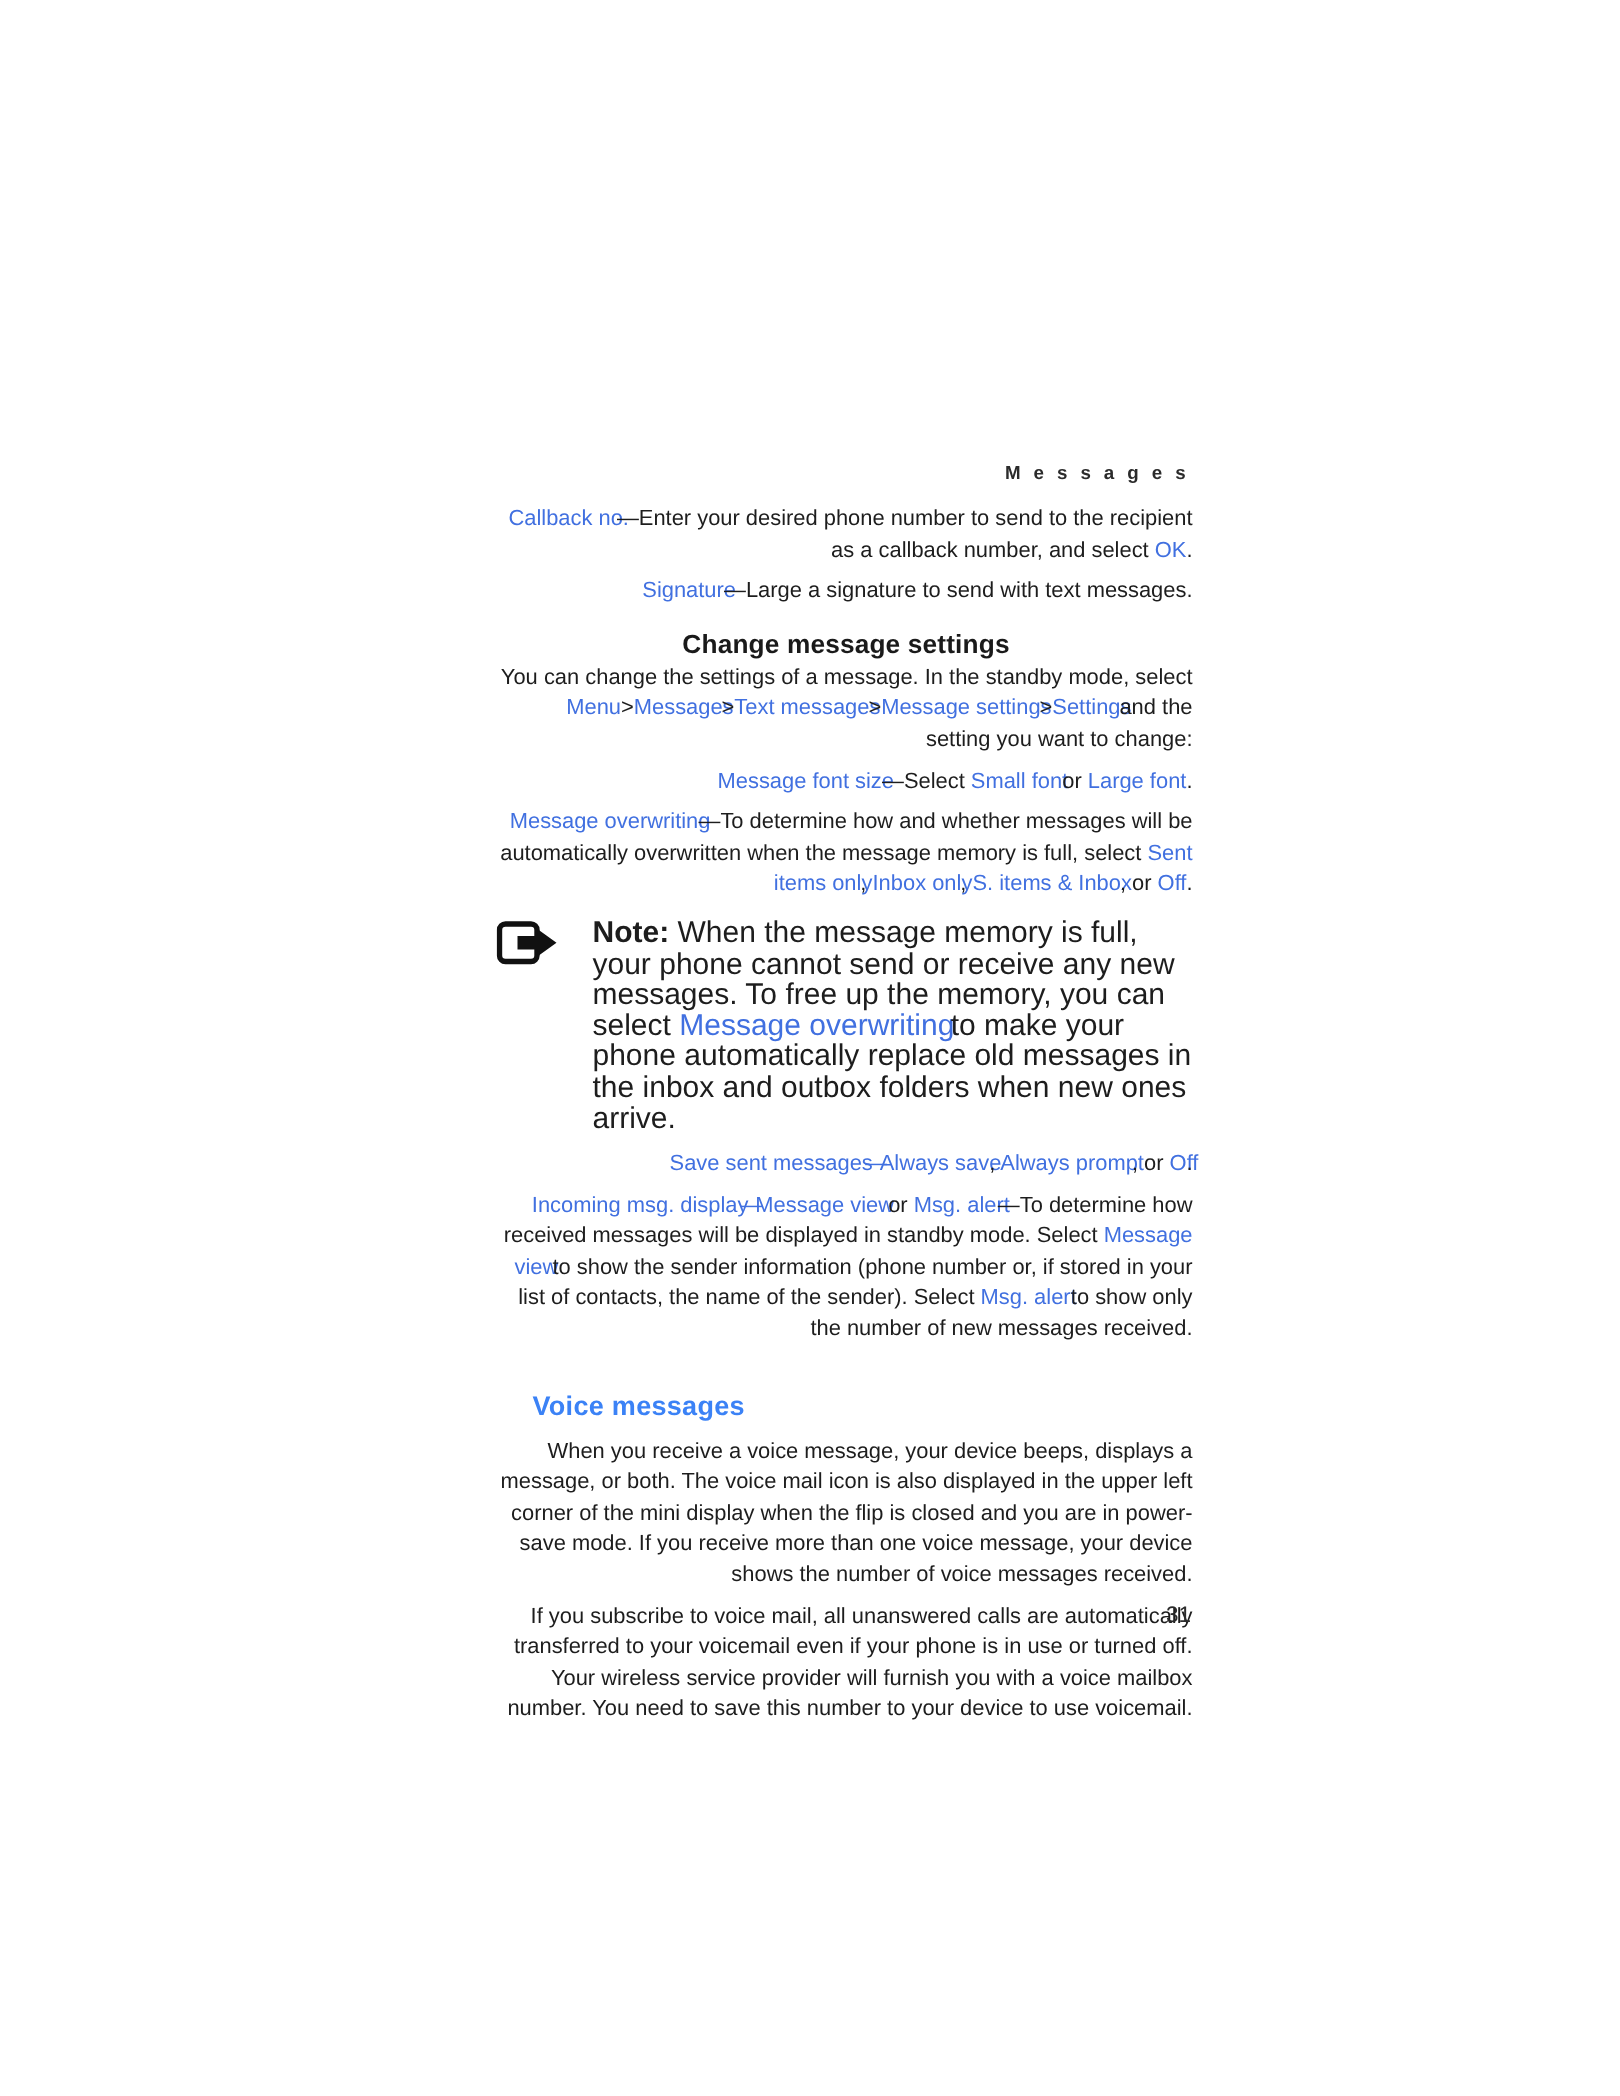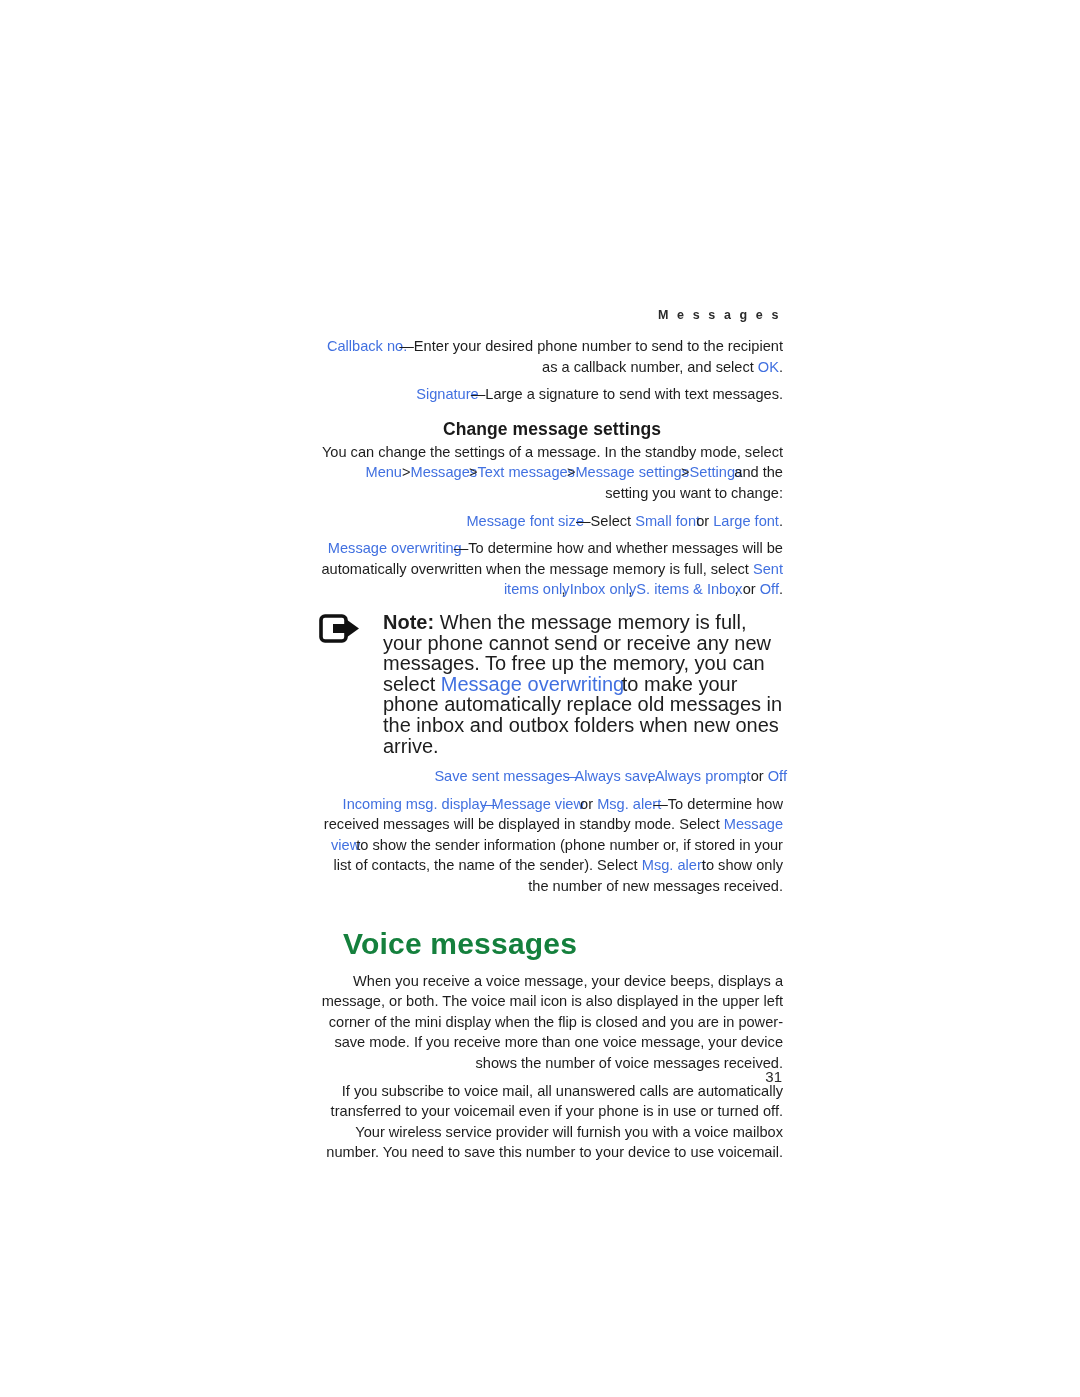--- a/index.html
+++ b/index.html
@@ -11,21 +11,21 @@
     width: 1080px;
     height: 1397px;
     position: relative;
     font-family: "Liberation Sans", sans-serif;
     color: #1a1a1a;
     -webkit-font-smoothing: antialiased;
   }
 
   .page {
     position: absolute;
-    left: 0; top: 0;
+    left: 12px; top: 0;
     width: 888px;
     height: 1397px;
     overflow: hidden;
   }
 
   
   .running-header {
     position: absolute;
     left: 321px;
     top: 308px;
@@ -69,23 +69,23 @@
     margin: 14px 0 2px 0;
     font-size: 17.5px;
     font-weight: bold;
     color: #1a1a1a;
     letter-spacing: 0.1px;
     text-align: center;
   }
 
   h1.chapter {
     margin: 30px 0 10px 22px;
-    font-size: 30px;
+    font-size: 18px;
     font-weight: bold;
-    color: #15803d;
+    color: #3b82f6;
     letter-spacing: 0.2px;
   }
 
   
   .note {
     position: relative;
     margin: 12px 0 10px 0;
     padding-left: 62px;
     min-height: 44px;
   }

